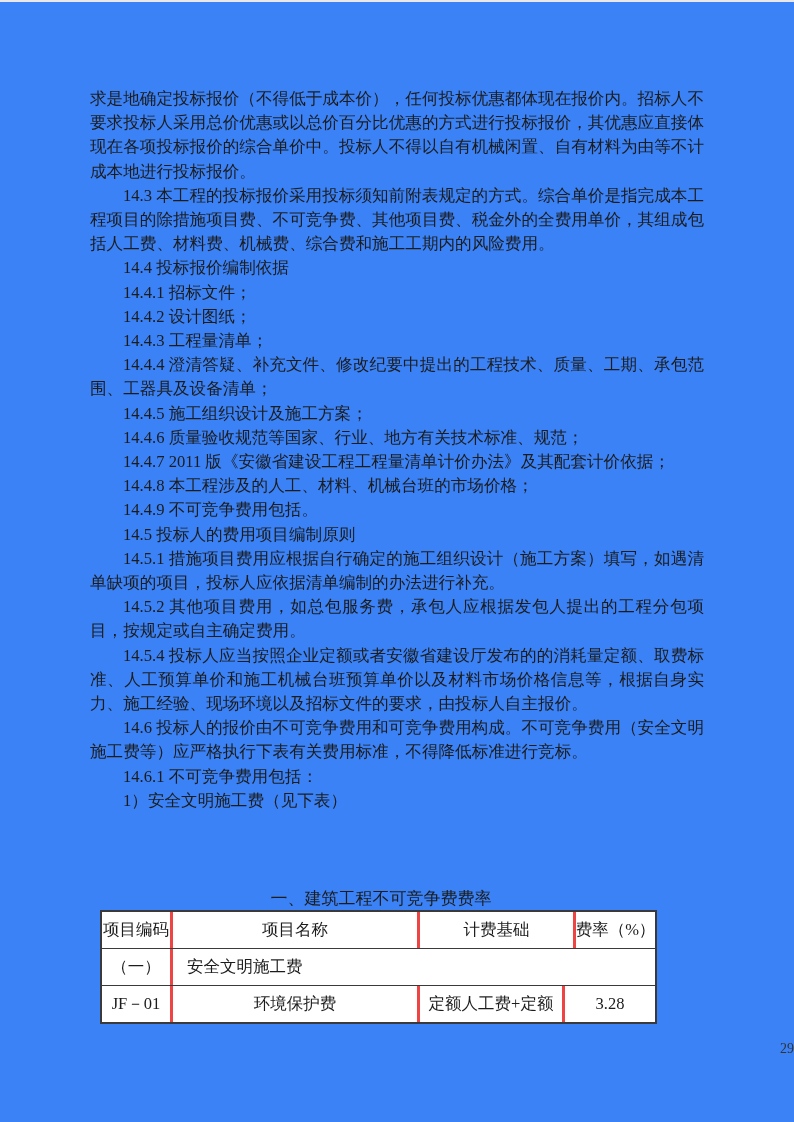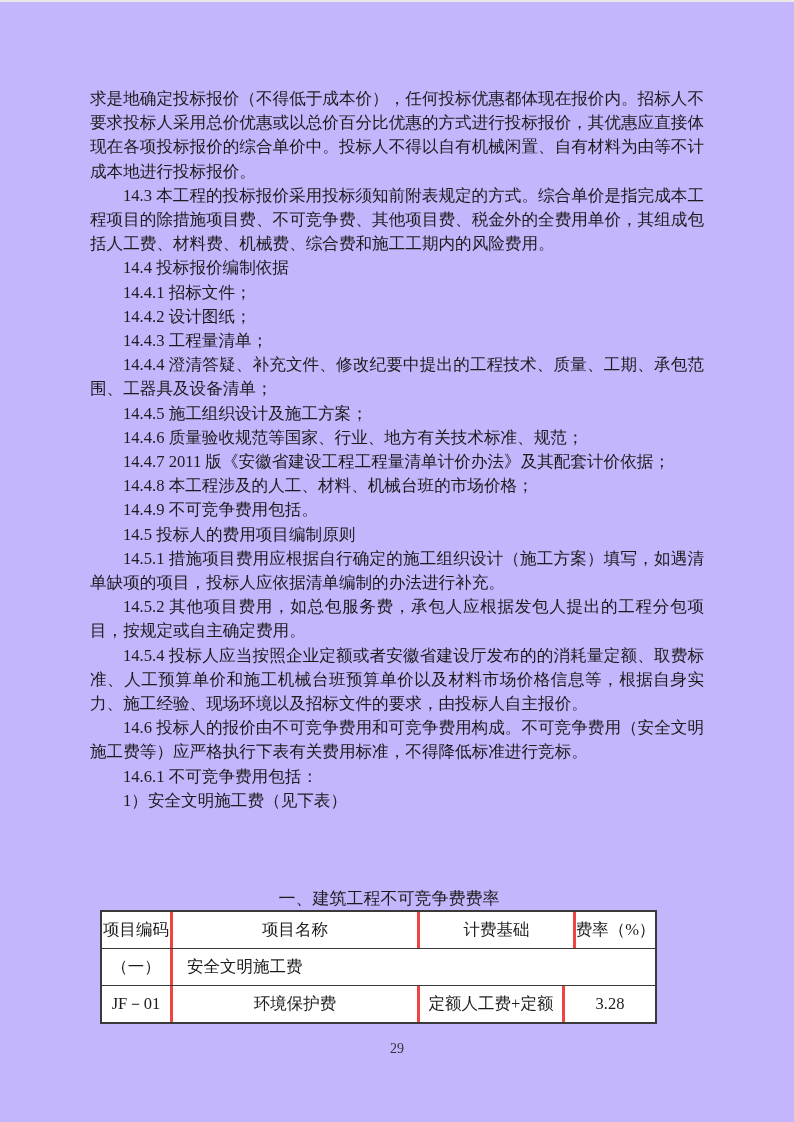--- a/index.html
+++ b/index.html
@@ -1,31 +1,31 @@
 <!DOCTYPE html>
 <html><head>
 <meta charset="utf-8">
 <style>
   html,body{margin:0;padding:0;}
   body{
     width:794px;height:1122px;background:#ffffff;
     font-family:"Liberation Serif","DejaVu Serif",serif;
     color:#1c1c1c;position:relative;overflow:hidden;
   }
-  .page{position:absolute;inset:0;background:#c4b5fd;}
+  .page{position:absolute;inset:0;background:#3b82f6;}
   .top-edge{position:absolute;top:0;left:0;width:794px;height:2px;background:#e9e9e9;}
   .body-text{
     position:absolute;left:90px;top:87px;width:614px;
     font-size:16.6px;line-height:24.2px;
     text-align:justify;
   }
   .body-text p{margin:0;padding:0;}
   .body-text p.ind{text-indent:33px;}
   .table-caption{
-    position:absolute;left:82px;top:889px;width:614px;height:20px;
+    position:absolute;left:74px;top:889px;width:614px;height:20px;
     font-size:17px;text-align:center;line-height:20px;
   }
   .fee-table{
     position:absolute;left:100px;top:910px;width:557px;
     border:2px solid #3a3a3a;box-sizing:border-box;background:#fff;
     font-size:16.5px;
   }
   .tr{display:flex;height:36px;border-bottom:1px solid #3a3a3a;}
   .tr.last-row{border-bottom:none;}
   .td{
@@ -36,21 +36,21 @@
   .td.last{border-right:none;}
   .c1{width:71px;}
   .c2{width:247px;}
   .c3h{width:156px;}
   .c4h{flex:1;}
   .cmerge{flex:1;justify-content:flex-start;padding-left:14px;}
   .c3b{width:145px;}
   .c4b{flex:1;}
   .page-number{
     position:absolute;left:0;top:1041px;width:794px;
-    text-align:center;font-size:14px;color:#333;
+    text-align:right;font-size:14px;color:#333;
   }
 </style>
 </head>
 <body>
 
 <div class="page">
   <div class="top-edge"></div>
 
   <div class="body-text">
     <p>求是地确定投标报价（不得低于成本价），任何投标优惠都体现在报价内。招标人不要求投标人采用总价优惠或以总价百分比优惠的方式进行投标报价，其优惠应直接体现在各项投标报价的综合单价中。投标人不得以自有机械闲置、自有材料为由等不计成本地进行投标报价。</p>

